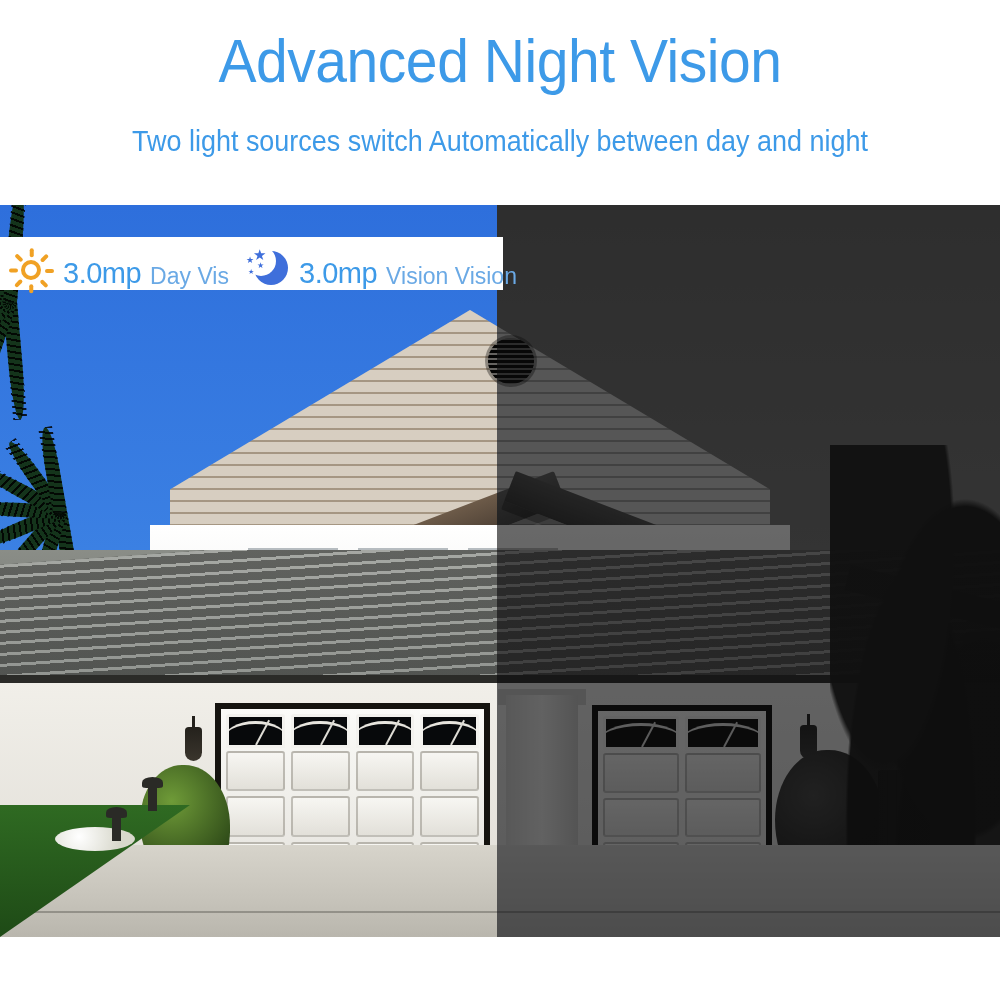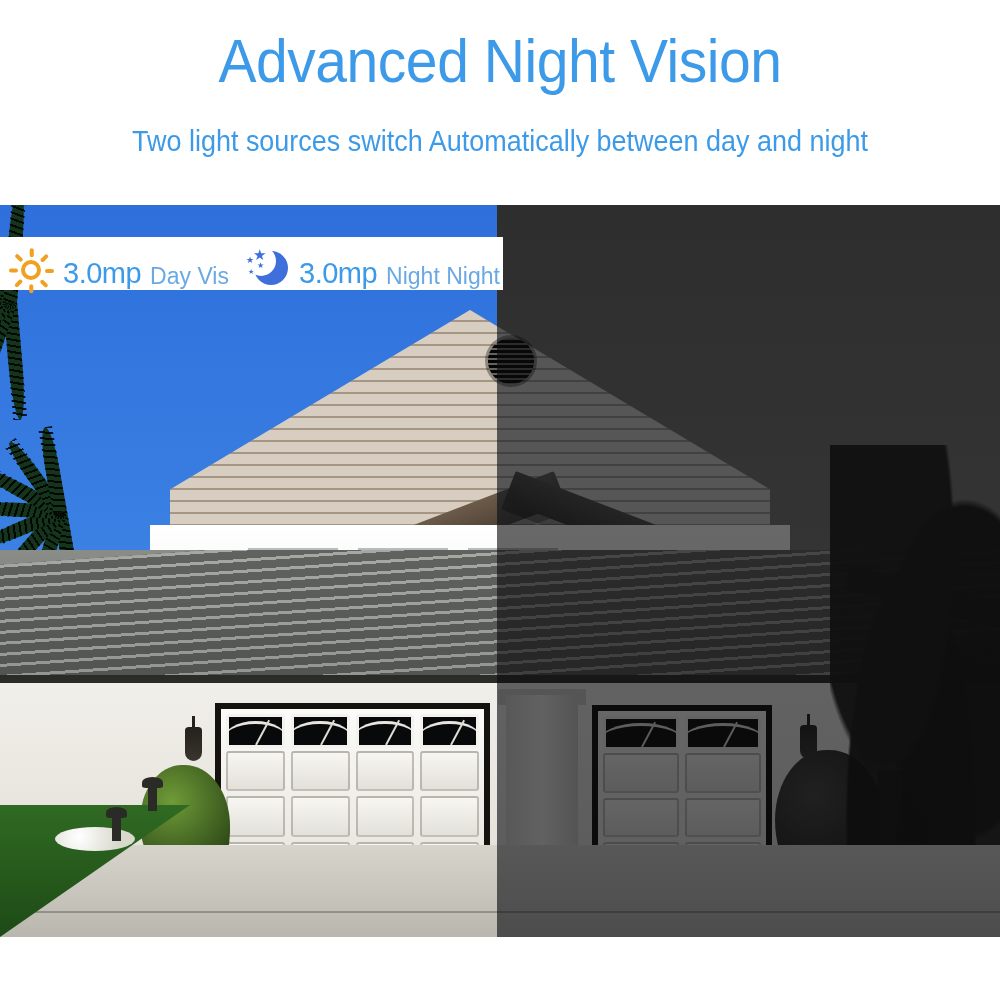--- a/index.html
+++ b/index.html
@@ -856,18 +856,18 @@
   <div class="badge badge-night">
     <div class="moon-icon">
       <div class="moon-body"></div>
       <div class="moon-cut"></div>
       <div class="star" style="left:9px;top:-1px;font-size:15px;">★</div>
       <div class="star" style="left:2px;top:8px;font-size:9px;">★</div>
       <div class="star" style="left:13px;top:14px;font-size:8px;">★</div>
       <div class="star" style="left:4px;top:20px;font-size:7px;">★</div>
     </div>
     <div class="mp">3.0mp</div>
-    <div class="vis">Night Night</div>
+    <div class="vis">Vision Vision</div>
   </div>
 
 </div>
 
 <div class="footer-white"></div>
 
 </body></html>

